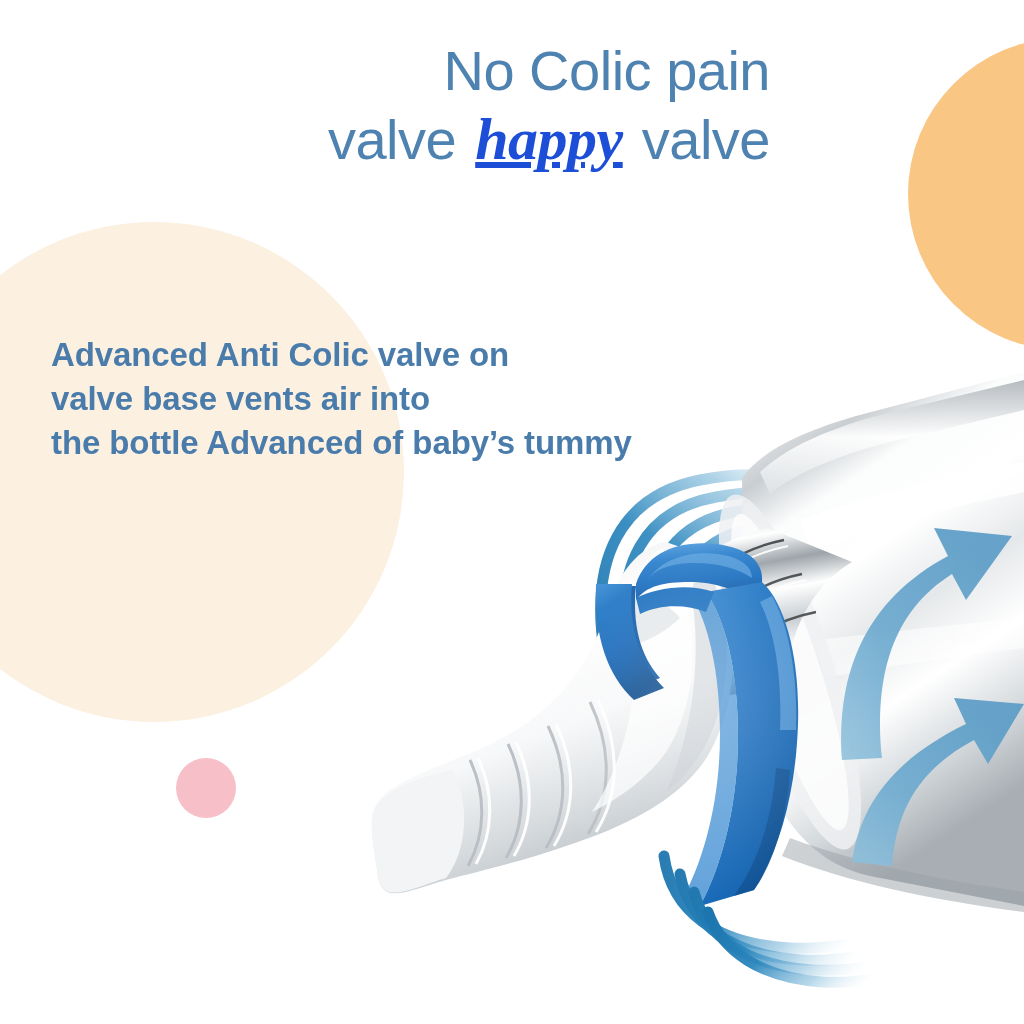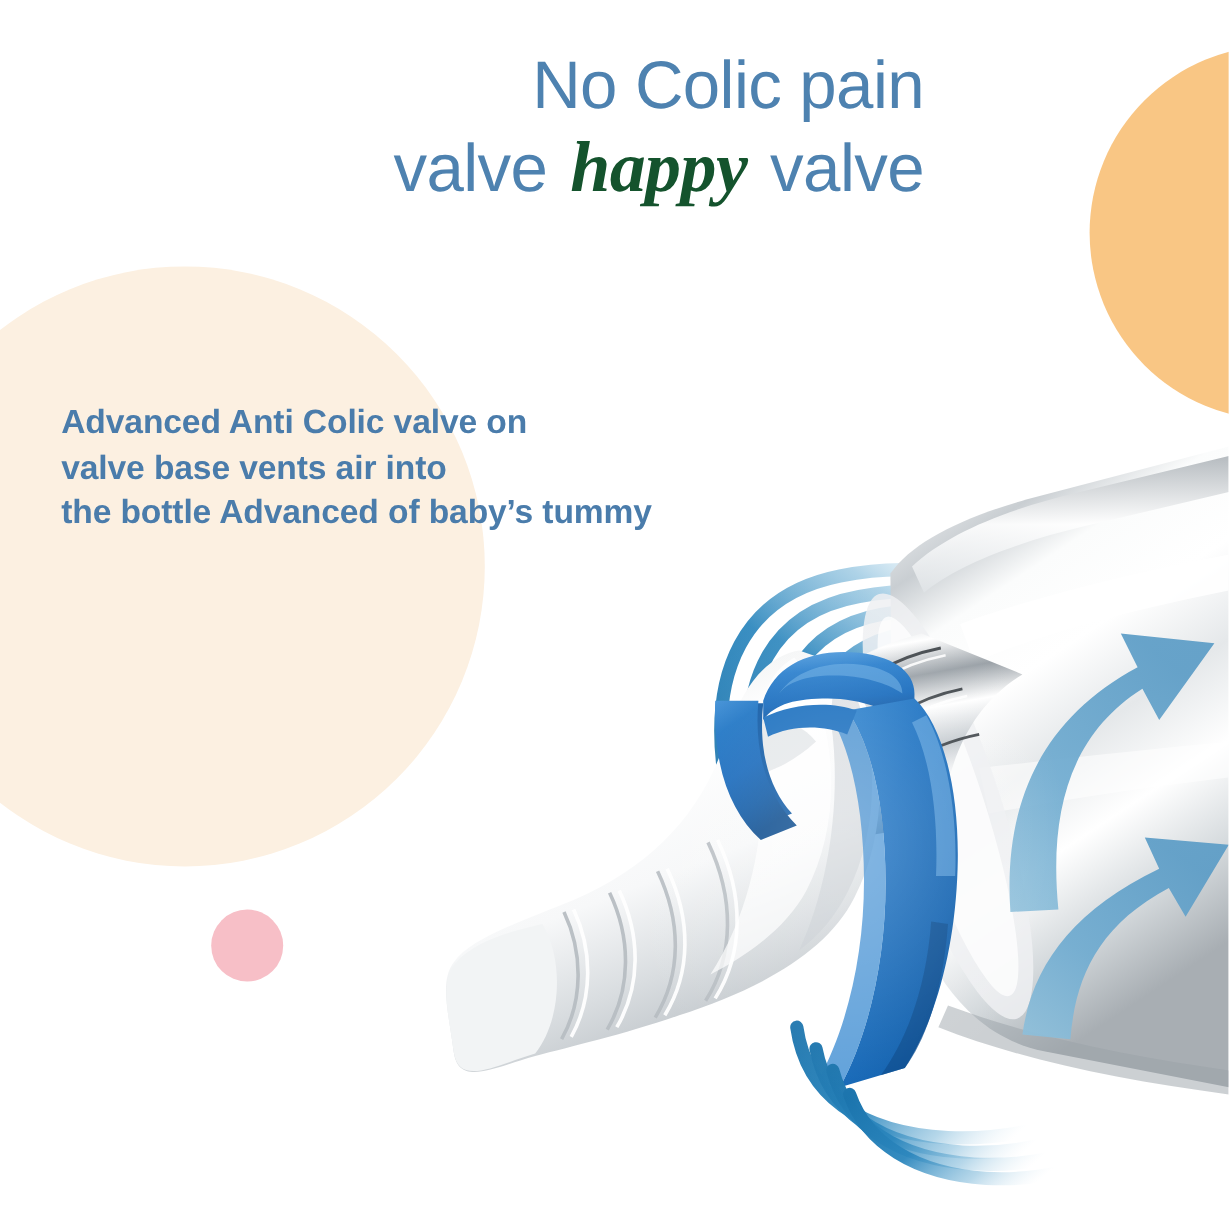--- a/index.html
+++ b/index.html
@@ -53,35 +53,36 @@
     width: 720px;
     color: #4e82b0;
     font-size: 56px;
     line-height: 1.18;
     font-weight: 400;
     letter-spacing: -0.5px;
     white-space: nowrap;
   }
   #headline .line { display: block; text-align: right; }
   #headline .emph {
-    color: #14532d;
+    color: #1d4ed8;
     font-style: italic;
     font-weight: 700;
     font-family: "Liberation Serif", serif;
     font-size: 60px;
     padding: 0 4px;
+    text-decoration: underline;
   }
 
   #body-copy {
     position: absolute;
     left: 51px;
     top: 333px;
     width: 640px;
     color: #4a7cab;
-    font-size: 28px;
+    font-size: 33px;
     line-height: 1.34;
     font-weight: 700;
     letter-spacing: -0.1px;
     white-space: nowrap;
   }
   #body-copy .line { display: block; }
 
   
   #product {
     position: absolute;

